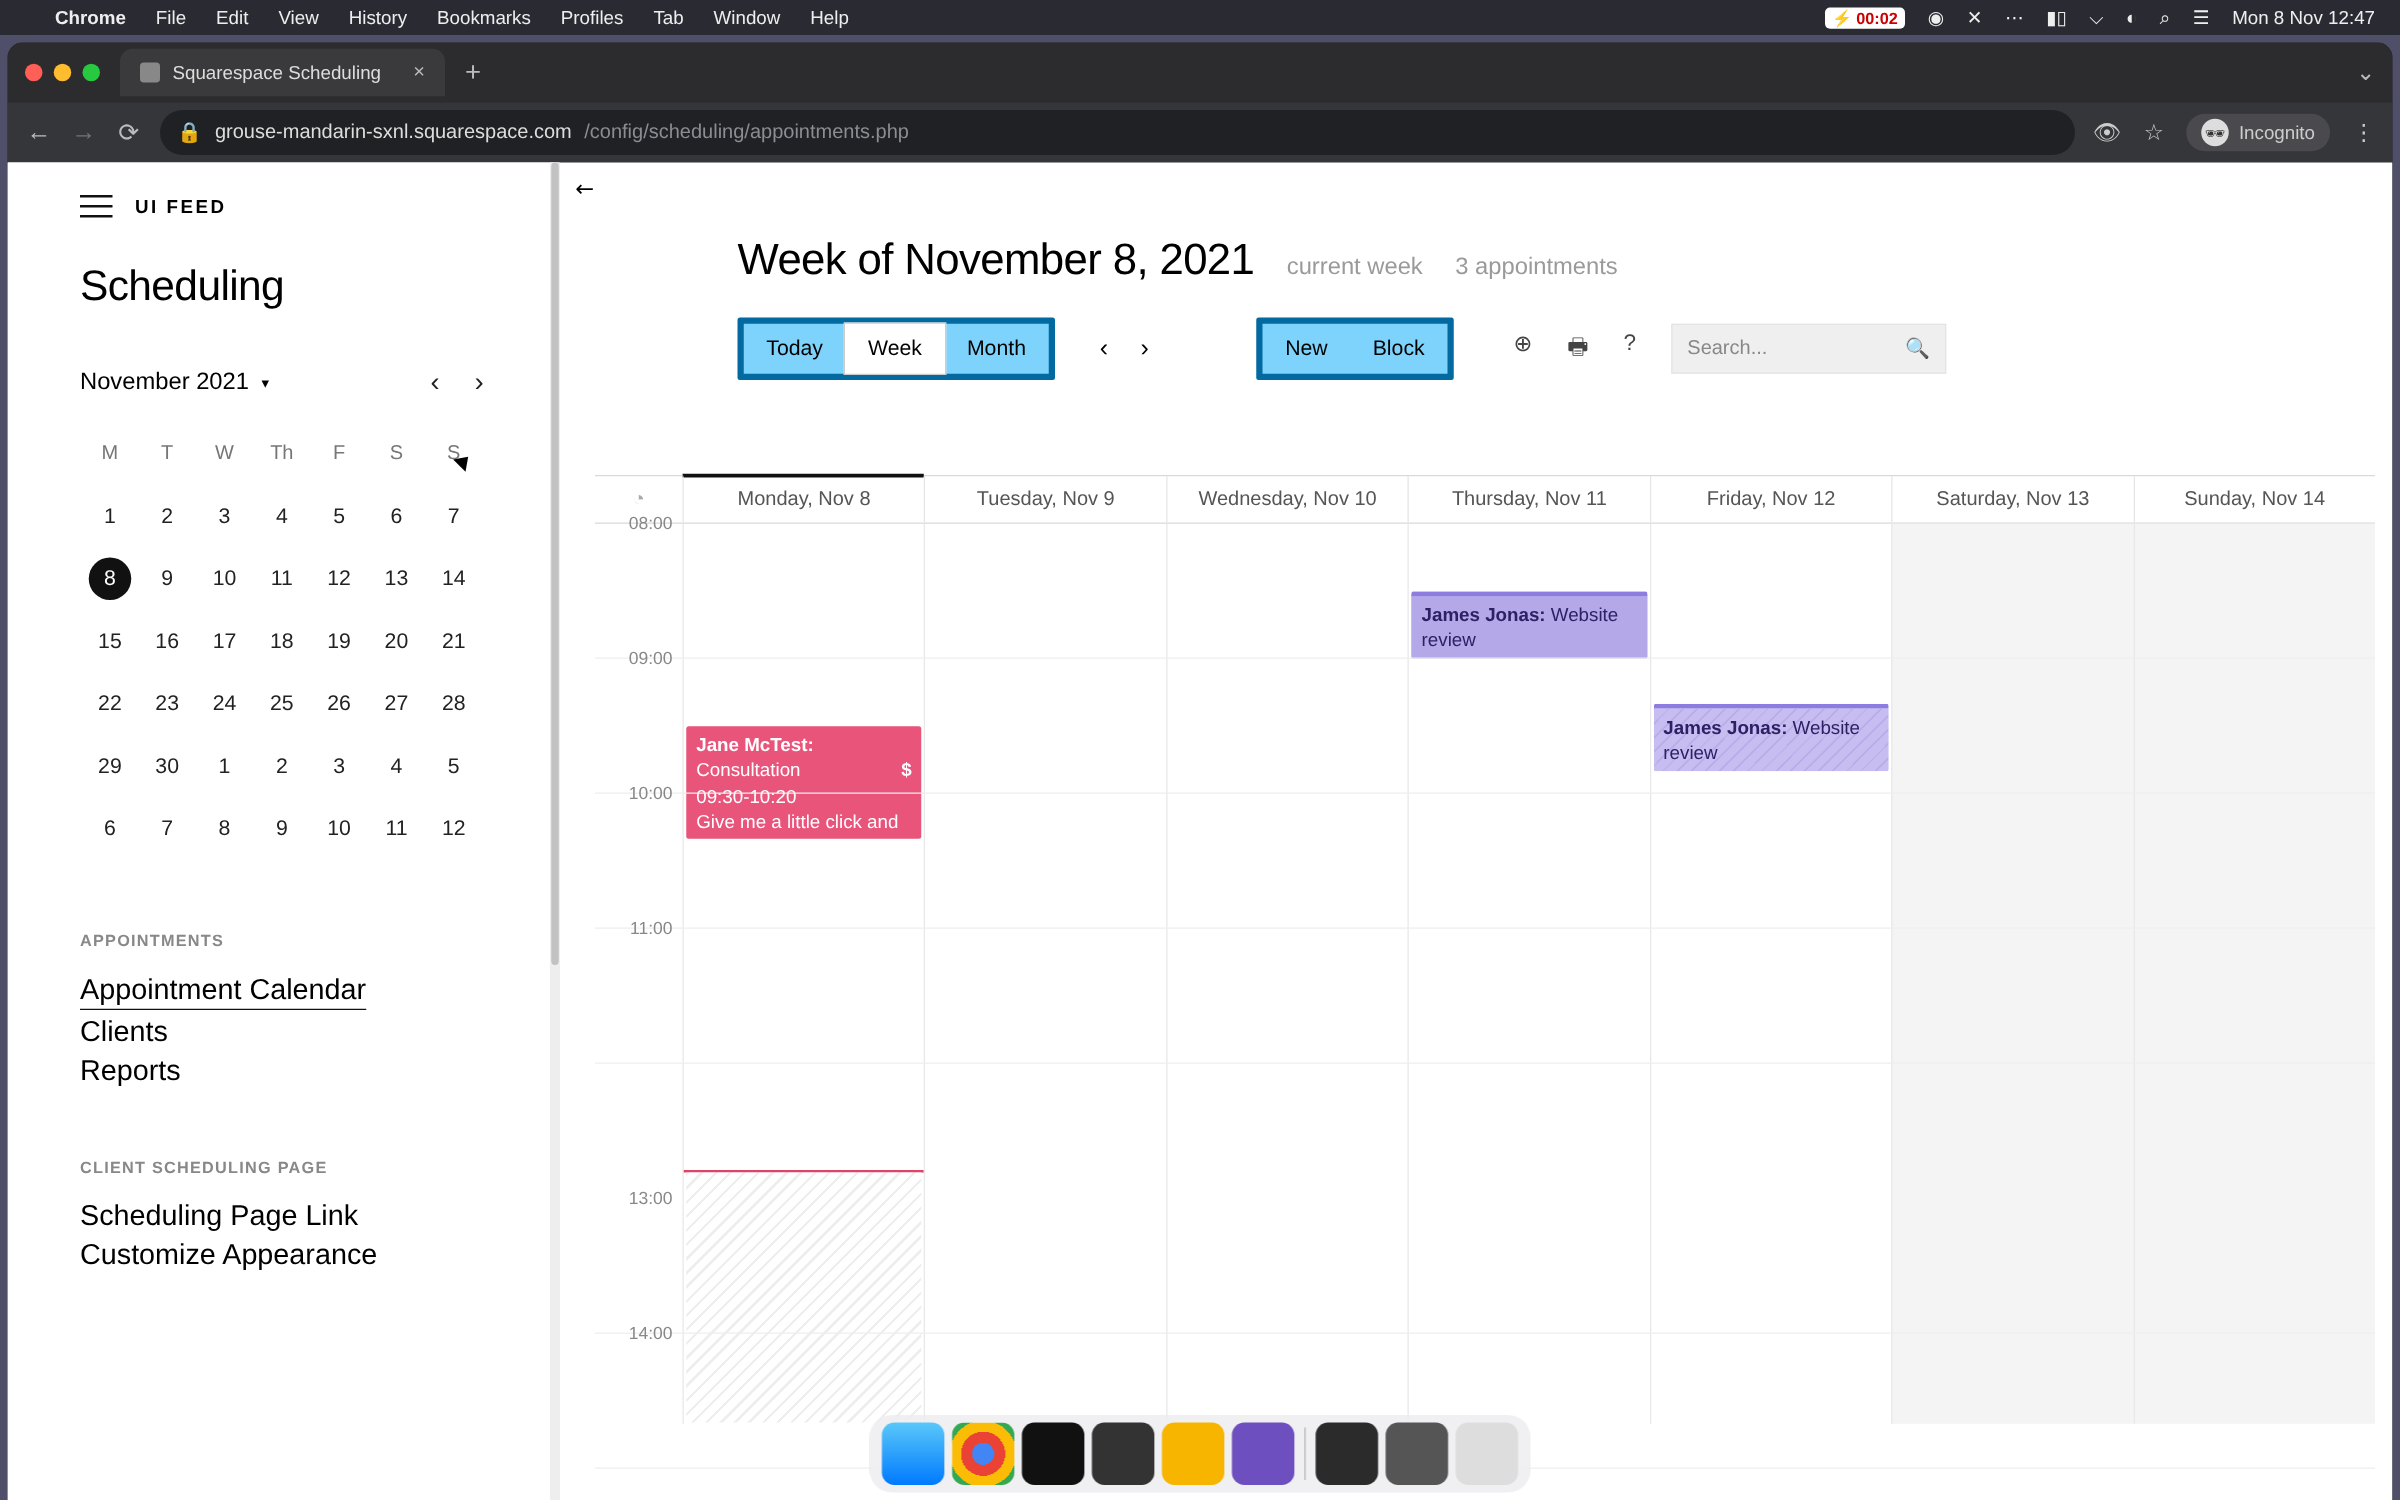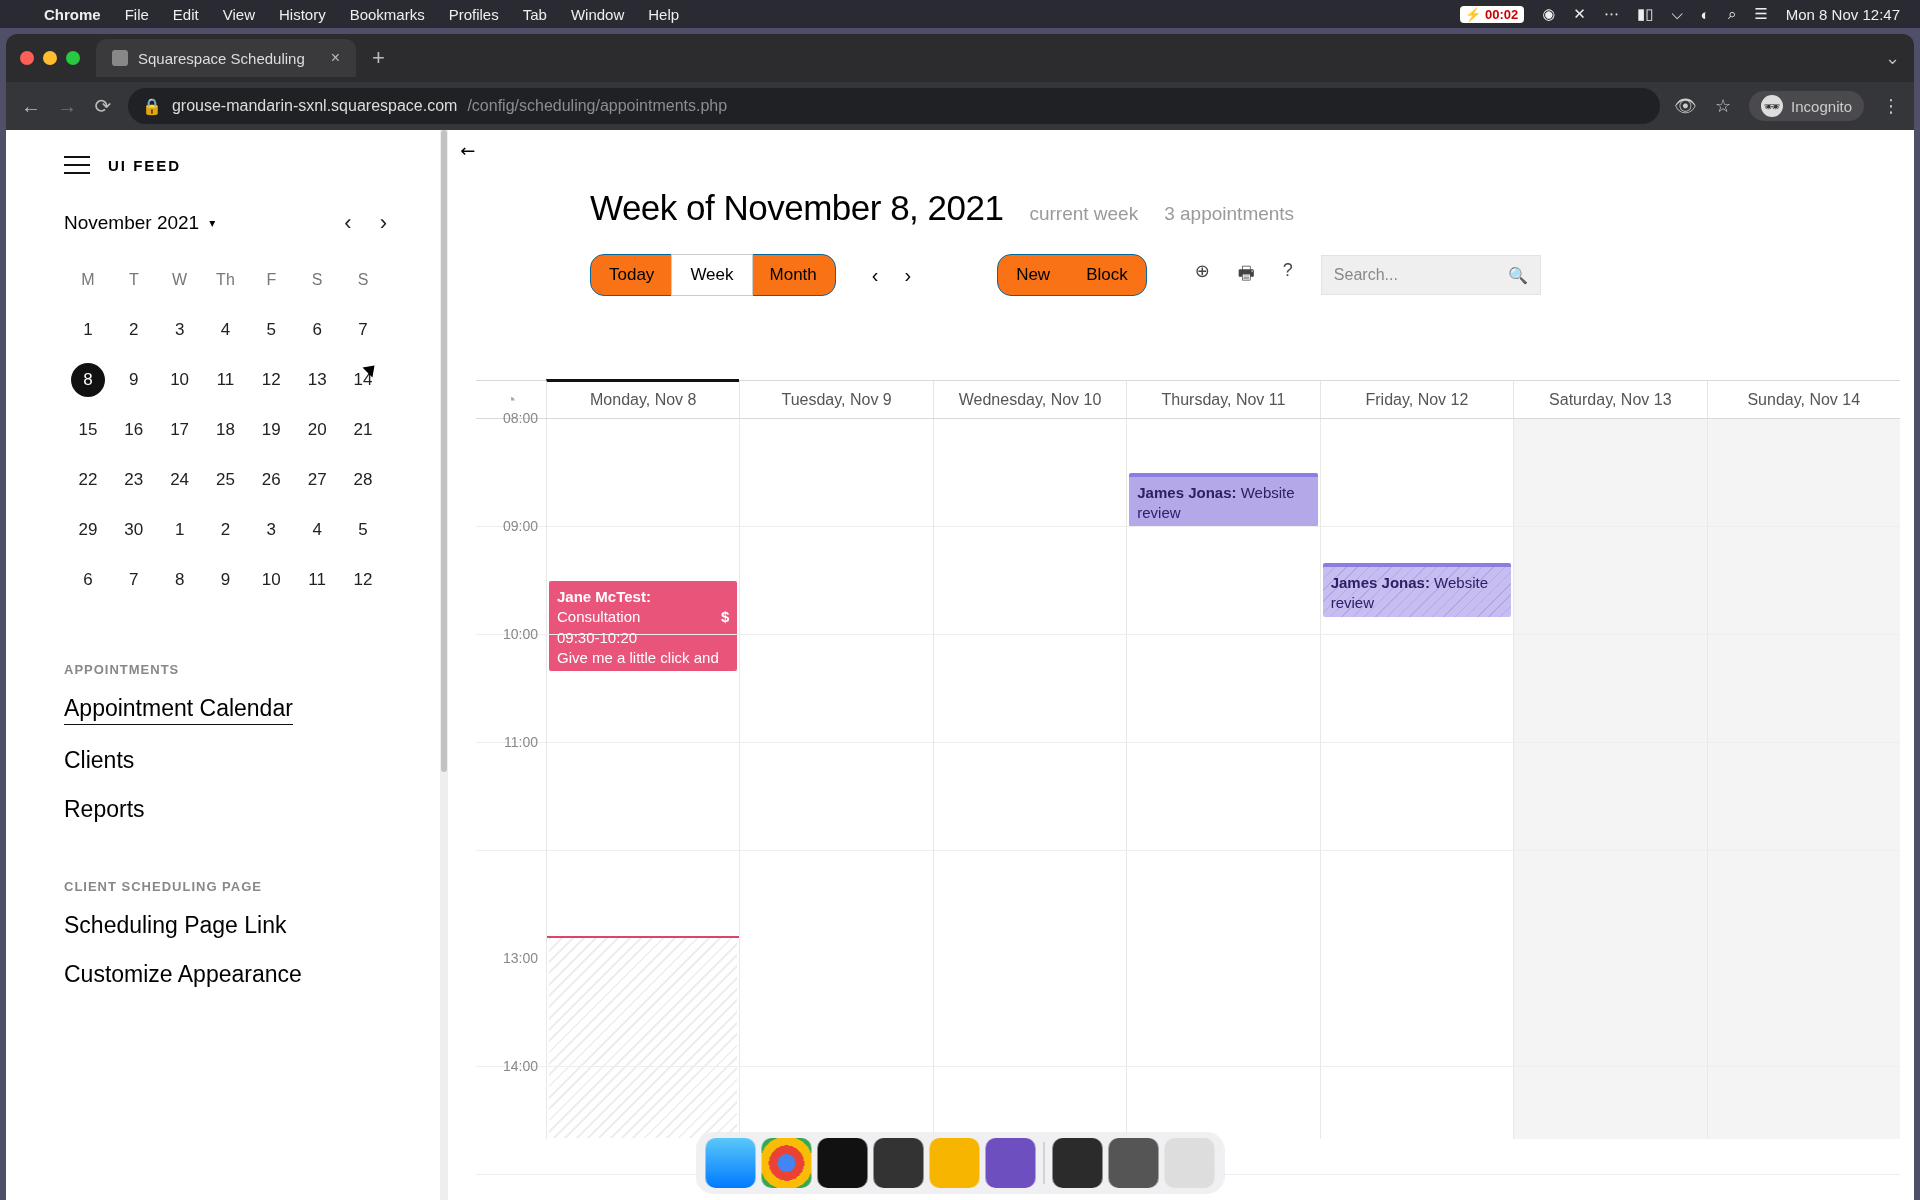--- a/index.html
+++ b/index.html
@@ -53,32 +53,32 @@
   .mini-head .month-sel .caret{font-size:12px;}
   .mini-nav{ display:flex; gap:28px; font-size:22px; color:#222;}
   .mini-nav span{cursor:pointer;}
 
   .mini-cal{ width:100%; }
   .mini-cal th, .mini-cal td{ width:14.28%; text-align:center; height:48px; font-size:17px; color:#222;}
   .mini-cal th{ color:#777; font-weight:500; font-size:16px;}
   .mini-cal td.sel span{ display:inline-flex; width:34px;height:34px; border-radius:50%; background:#111; color:#fff; align-items:center; justify-content:center;}
   
   .sec-label{ font-size:13px; letter-spacing:1px; color:#888; margin-top:56px; margin-bottom:18px; font-weight:600;}
-  .nav-link{ font-size:23px; margin-bottom:22px; cursor:pointer;}
+  .nav-link{ font-size:23px; margin-bottom:4px; cursor:pointer;}
   .nav-link.active{ font-weight:500; border-bottom:1px solid #111; display:inline-block; padding-bottom:2px;}
 
   
   .main{ flex:1; position:relative; padding:24px 18px 0 30px; overflow:hidden;}
   .expand-arrow{ position:absolute; top:10px; left:14px; font-size:18px; transform:rotate(-45deg);}
   .title-row{ display:flex; align-items:baseline; gap:26px; margin:34px 0 26px 114px;}
   .title-row h2{ font-size:35px; font-weight:500; letter-spacing:-0.5px;}
   .title-row .sub{ color:#9a9a9a; font-size:19px;}
 
   .toolbar{ display:flex; align-items:center; gap:18px; margin-left:114px; margin-bottom:18px;}
-  .seg{ display:flex; background:#f97316; border:1px solid #0369a1; border-radius:14px;}
+  .seg{ display:flex; background:#7dd3fc; border:5px solid #0369a1; border-radius:2px;}
   .seg button{ border:0; background:transparent; padding:10px 18px; font-size:17px; cursor:pointer;}
   .seg button.active{ background:#fff; border:1px solid #ccc; margin:-1px;}
   .nav-arrows{ display:flex; gap:26px; font-size:20px; margin-left:18px;}
   .tool-gap{ flex:0 0 50px;}
   .tool-icons{ display:flex; gap:28px; font-size:18px; color:#444; margin-left:30px;}
   .search-box{ margin-left:10px; background:#efefef; border:1px solid #e3e3e3; height:40px; width:220px; display:flex; align-items:center; padding:0 12px; color:#888; font-size:16px; justify-content:space-between;}
 
   
   .grid-wrap{ position:absolute; left:30px; right:14px; top:250px; bottom:0; border-top:1px solid #d9d9d9;}
   .grid-head{ display:flex; border-bottom:1px solid #d9d9d9; height:38px;}
@@ -192,20 +192,21 @@
 
     <div class="sidebar">
       <div class="brand-row">
         <div class="hamburger">
             <span></span>
             <span></span>
             <span></span>
           </div>
         <div class="brand-label">UI FEED</div>
       </div>
+      <div class="page-h1">Scheduling</div>
 
       <div class="mini-head">
         <div class="month-sel">
           <span>November 2021</span>
           <span class="caret">▾</span>
         </div>
         <div class="mini-nav">
           <span>‹</span>
           <span>›</span>
         </div>

